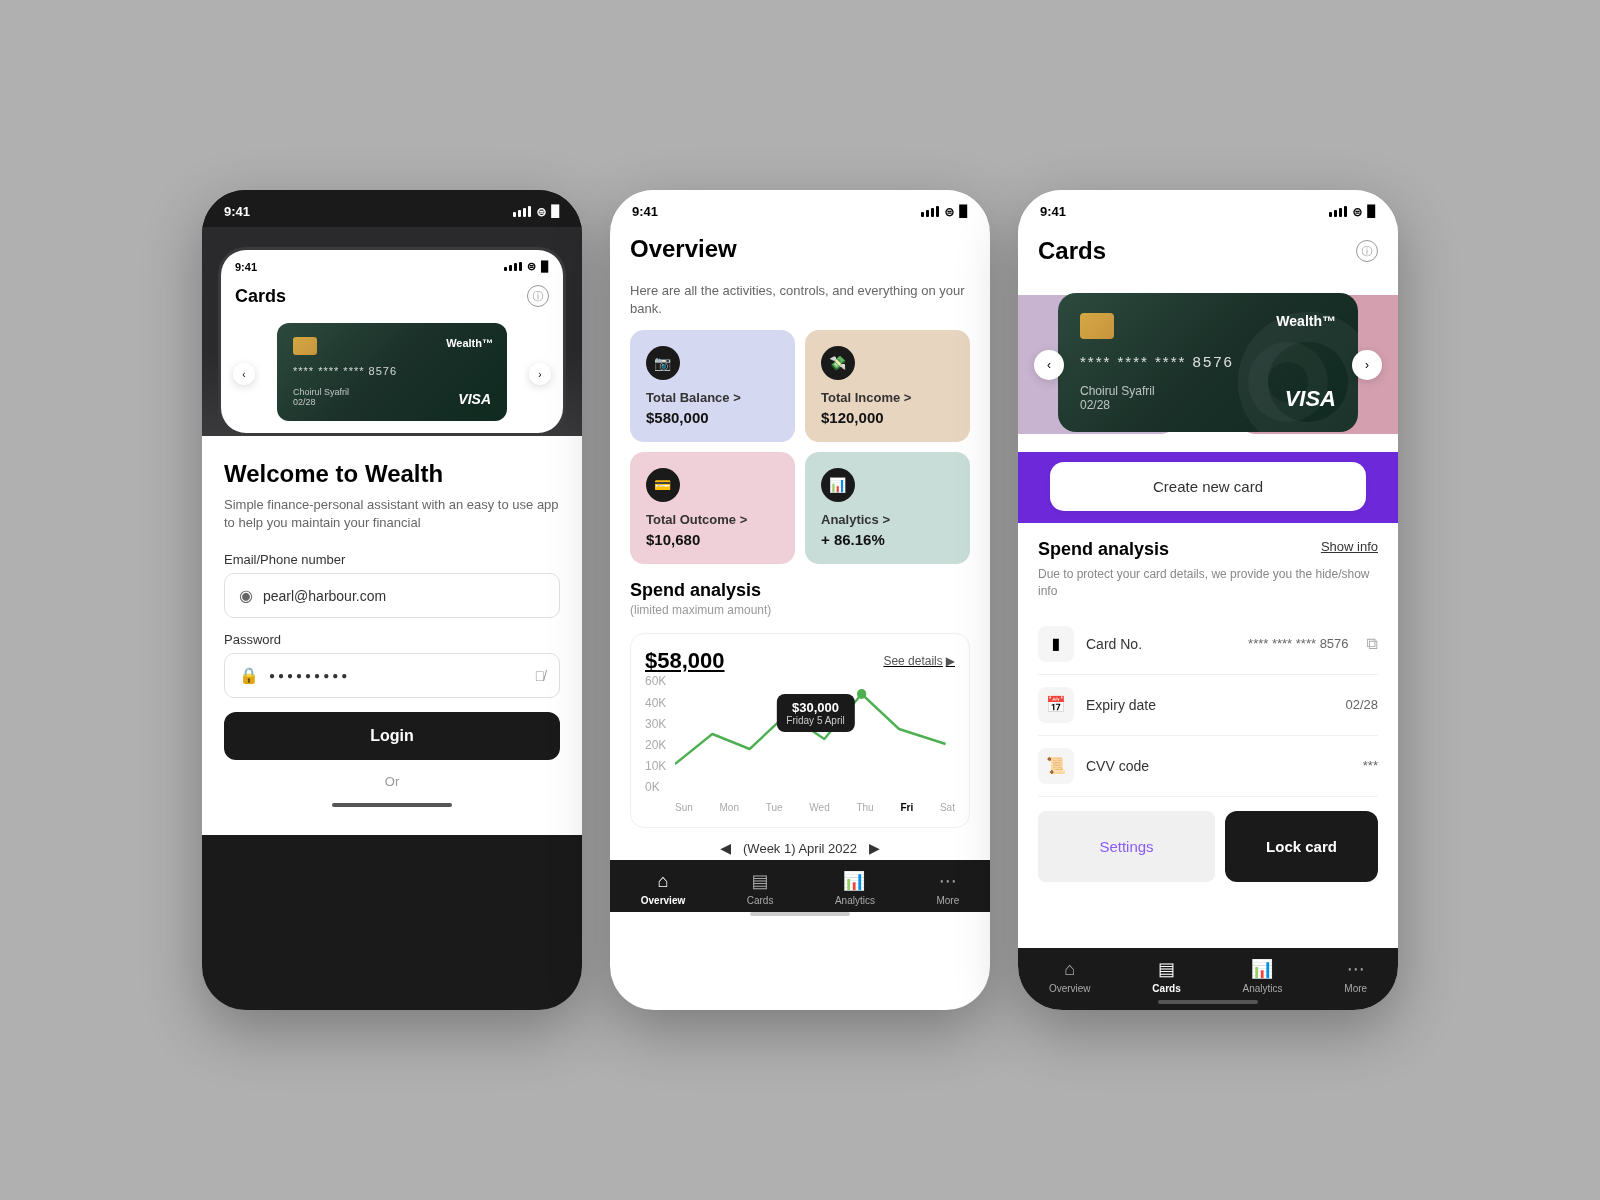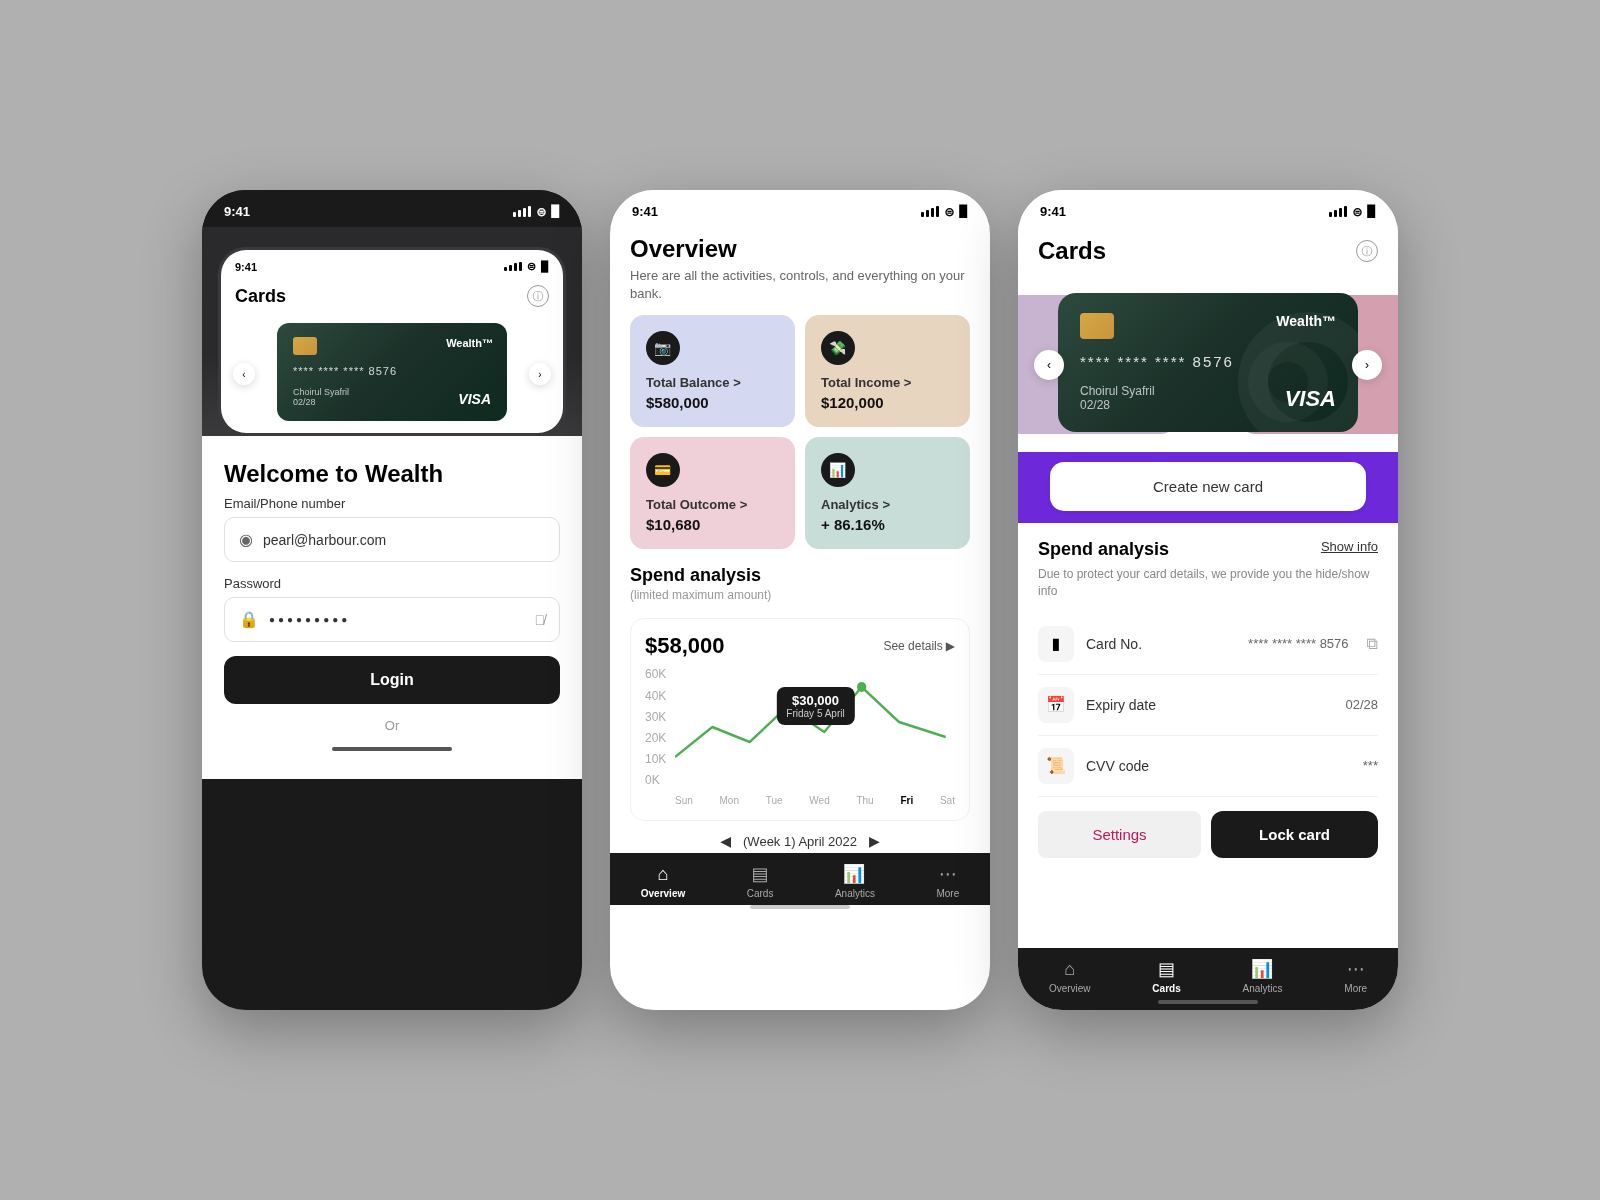--- a/index.html
+++ b/index.html
@@ -230,21 +230,21 @@
       padding: 8px 20px 12px;
     }
     .page-title {
       font-size: 24px;
       font-weight: 700;
       color: #000;
     }
     .page-subtitle {
       font-size: 13px;
       color: #666;
-      margin-top: 4px;
+      margin-top: 19px;
       line-height: 1.4;
     }
     .stats-grid {
       display: grid;
       grid-template-columns: 1fr 1fr;
       gap: 10px;
       padding: 0 20px 16px;
     }
     .stat-card {
       border-radius: 14px;
@@ -289,21 +289,21 @@
     .chart-container {
       background: #fff;
       border: 1px solid #f0f0f0;
       border-radius: 14px;
       padding: 14px;
     }
     .chart-header {
       display: flex;
       justify-content: space-between;
       align-items: center;
-      margin-bottom: 8px;
+      text-decoration: underline;
     }
     .chart-amount {
       font-size: 22px;
       font-weight: 700;
       color: #000;
     }
     .see-details {
       font-size: 12px;
       color: #555;
       display: flex;
@@ -551,24 +551,24 @@
     .action-buttons {
       display: flex;
       gap: 10px;
       padding: 14px 0 6px;
     }
     .settings-btn {
       flex: 1;
       background: #f0f0f0;
       border: none;
       border-radius: 8px;
-      padding: 13px;
+      padding: 27px;
       font-size: 15px;
       font-weight: 500;
-      color: #be185d;
+      color: #8b5cf6;
       cursor: pointer;
     }
     .lock-btn {
       flex: 1;
       background: #1a1a1a;
       border: none;
       border-radius: 12px;
       padding: 15px;
       font-size: 15px;
       font-weight: 600;
@@ -639,20 +639,21 @@
               <div class="card-visa-inner">VISA</div>
             </div>
           </div>
           <div class="nav-arrow-inner right">›</div>
         </div>
       </div>
     </div>
 
     <div class="login-form">
       <h1 class="welcome-title">Welcome to Wealth</h1>
+      <p class="welcome-sub">Simple finance-personal assistant with an easy to use app to help you maintain your financial</p>
 
       <div class="field-label">Email/Phone number</div>
       <div class="input-field">
         <span class="input-icon">◉</span>
         <span class="input-text">pearl@harbour.com</span>
       </div>
 
       <div class="field-label">Password</div>
       <div class="input-field">
         <span class="input-icon">🔒</span>

